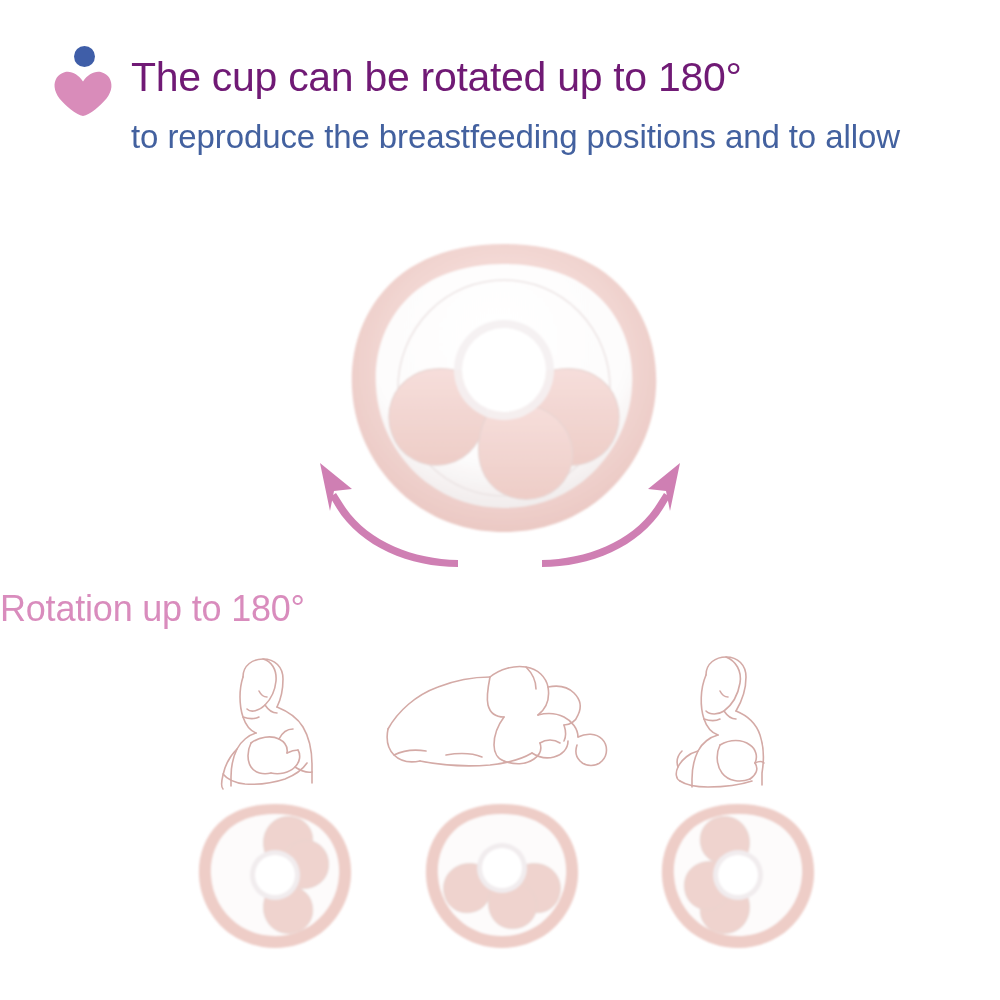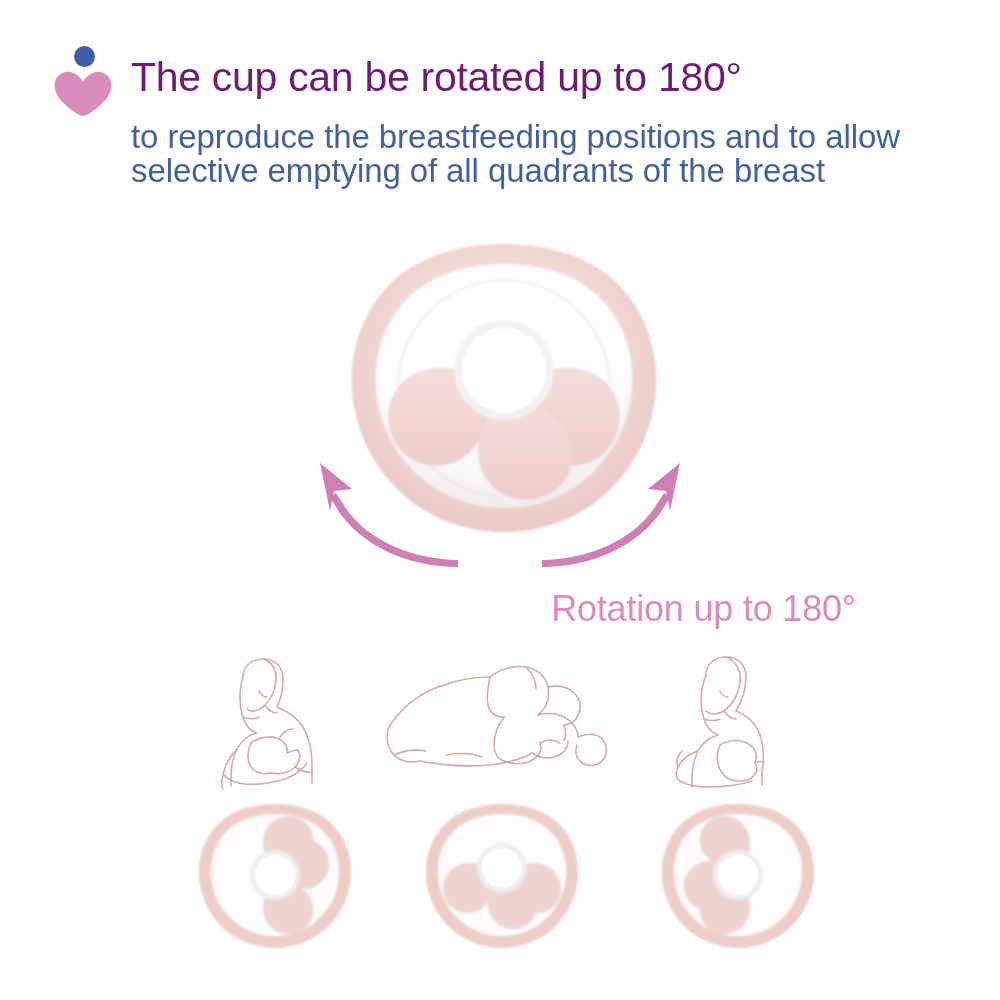--- a/index.html
+++ b/index.html
@@ -24,21 +24,21 @@
   .subtitle{
     position:absolute;left:131px;top:120px;width:840px;
     font-size:33px;line-height:34px;letter-spacing:-0.1px;
     color:#43619f;font-weight:400;
   }
   .subtitle .ln{display:block;}
 
   
   .hero{position:absolute;left:330px;top:238px;width:348px;height:300px;}
   .rotation-label{
-    position:absolute;left:0;top:588px;width:856px;text-align:right;
+    position:absolute;left:0;top:588px;width:856px;text-align:left;
     font-size:36px;line-height:42px;color:#d98cbd;letter-spacing:-0.2px;
   }
   .arrows{position:absolute;left:290px;top:455px;width:420px;height:120px;}
 
   
   .bottom{position:absolute;left:0;top:655px;width:1000px;height:320px;}
   .col{position:absolute;top:0;width:240px;height:310px;}
   .col-1{left:155px;}
   .col-2{left:380px;}
   .col-3{left:620px;}
@@ -60,21 +60,20 @@
       <div class="brand-dot"></div>
       <svg class="brand-heart" viewBox="0 0 58 47">
         <path d="M29 12.5 C24 5 17 1.5 10.5 3.2 C3.5 5.1 0 11.3 0.6 18 C1.3 26 7.6 33 16.5 40.2 C21 43.8 25.6 46.6 29 47 C32.4 46.6 37 43.8 41.5 40.2 C50.4 33 56.7 26 57.4 18 C58 11.3 54.5 5.1 47.5 3.2 C41 1.5 34 5 29 12.5 Z" fill="#d98cba"></path>
       </svg>
     </div>
 
     <div class="title">The cup can be rotated up to 180°</div>
 
     <div class="subtitle">
       <span class="ln">to reproduce the breastfeeding positions and to allow</span>
-      <span class="ln">selective emptying of all quadrants of the breast</span>
     </div>
   </div>
 
   <div class="hero">
     <svg viewBox="0 0 348 300" width="348" height="300">
       <defs>
         <radialGradient id="ringShade" cx="50%" cy="42%" r="62%">
           <stop offset="60%" stop-color="#f3d8d4"></stop>
           <stop offset="100%" stop-color="#e9c6c1"></stop>
         </radialGradient>

